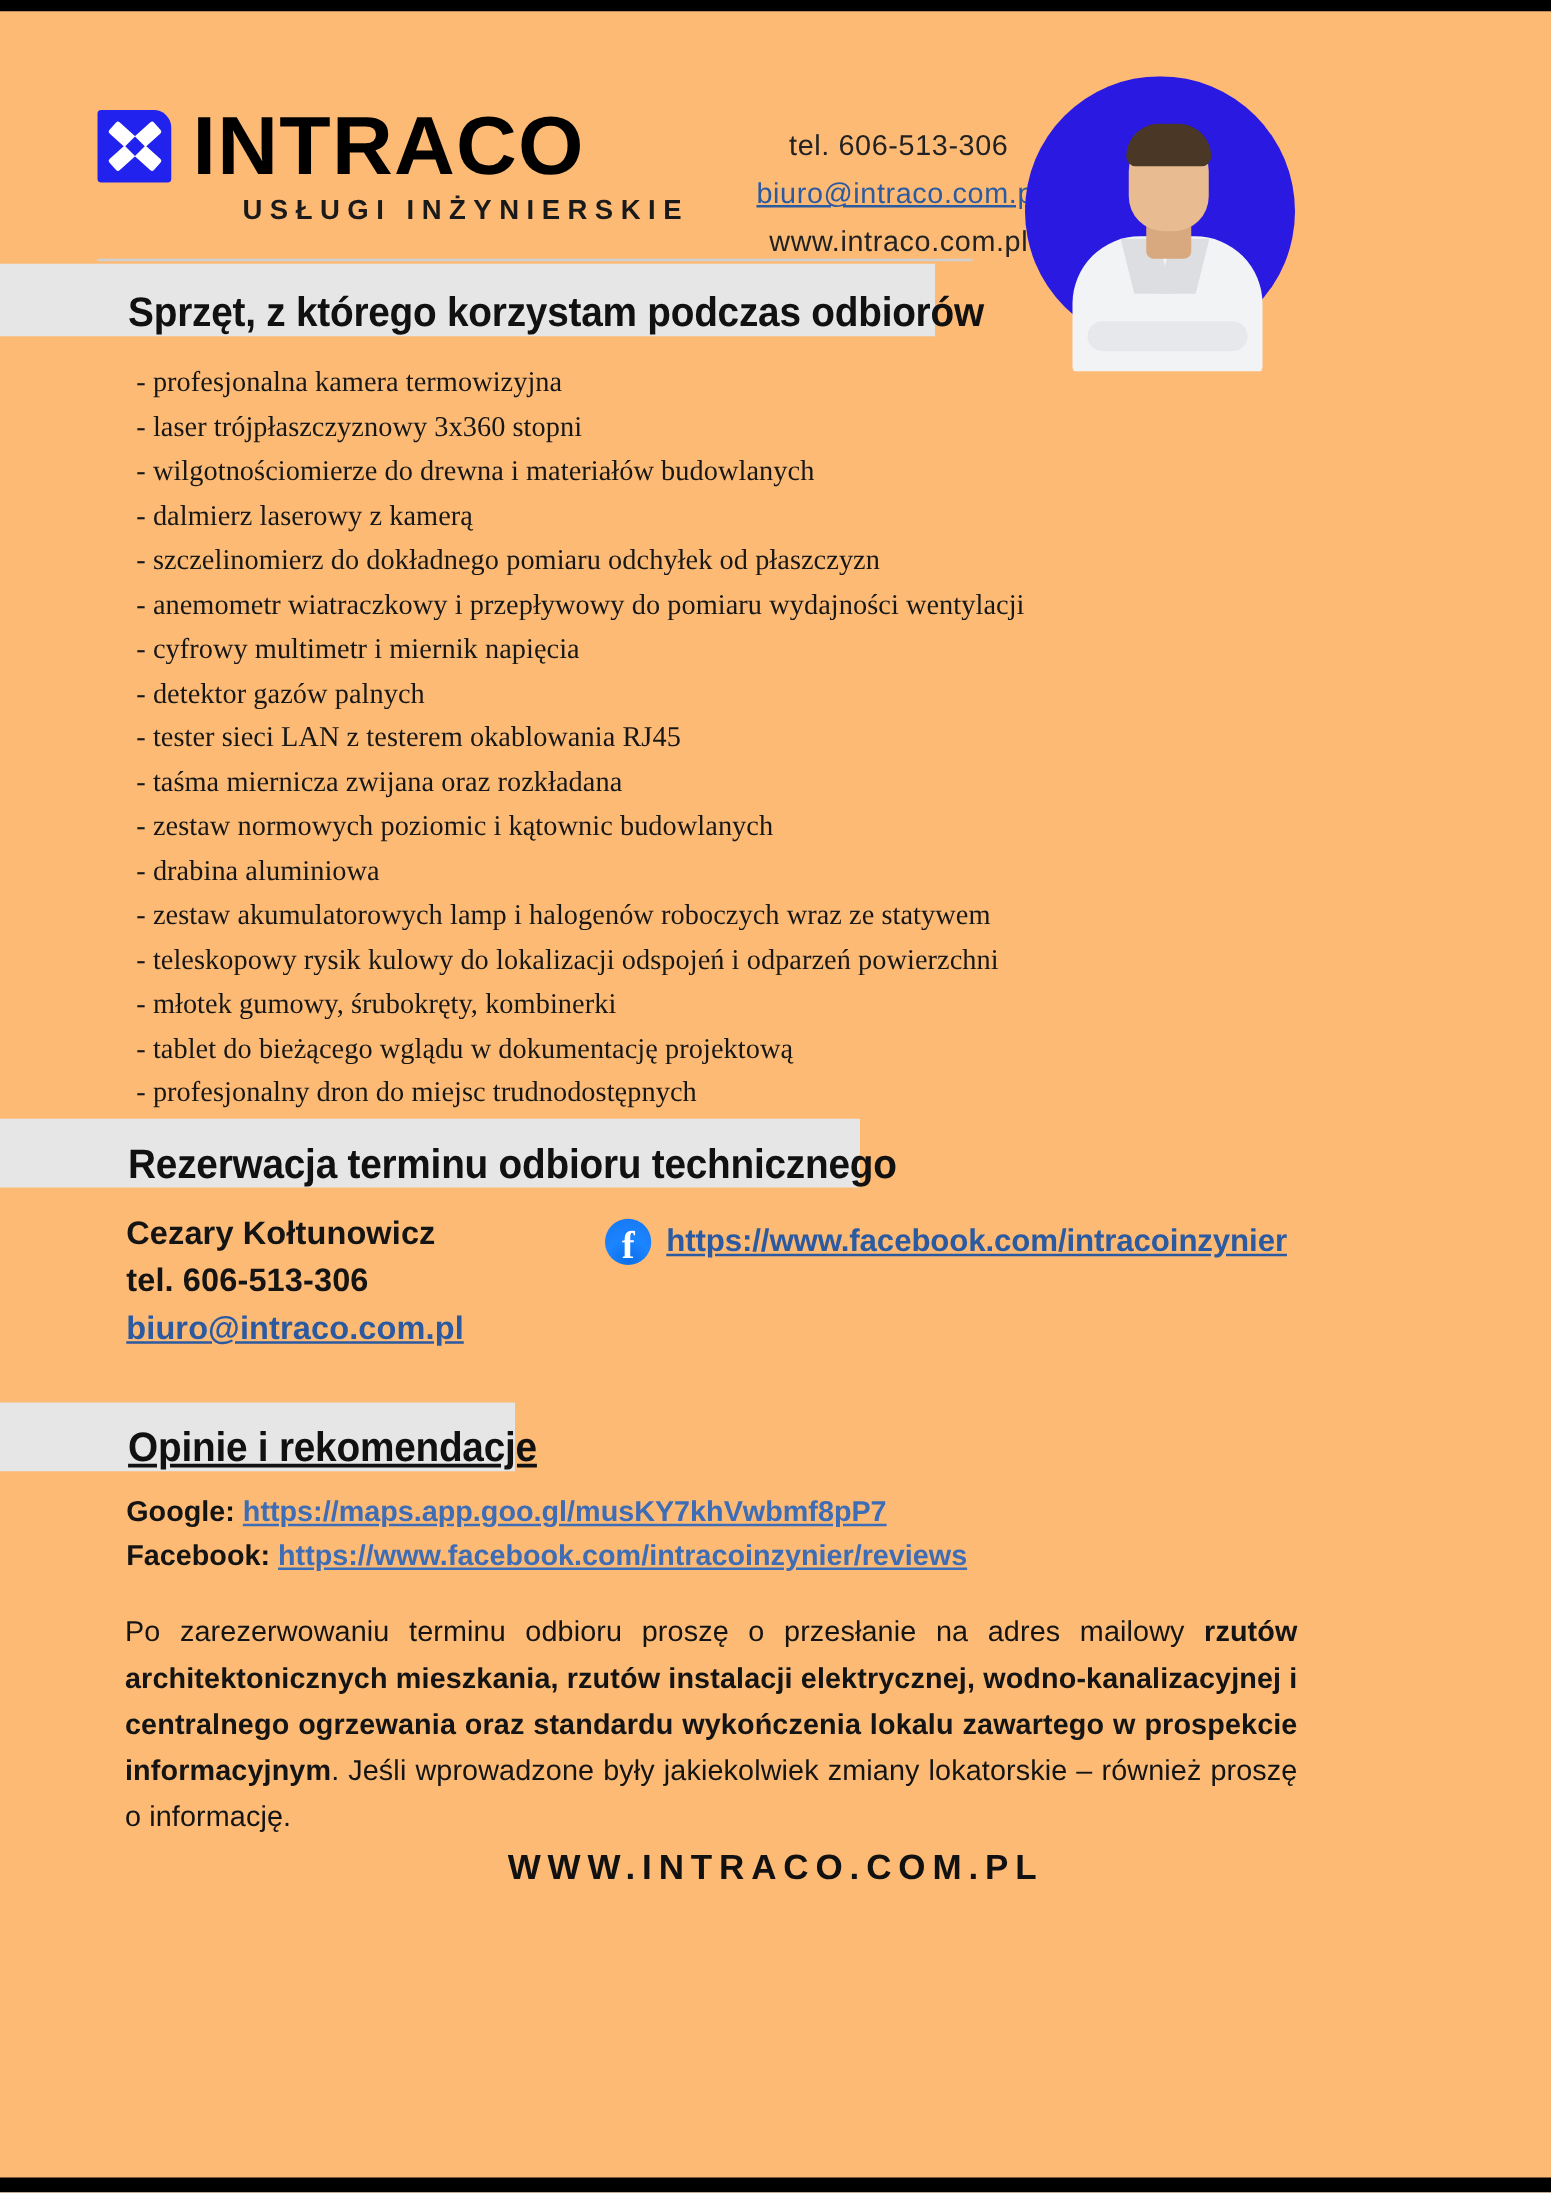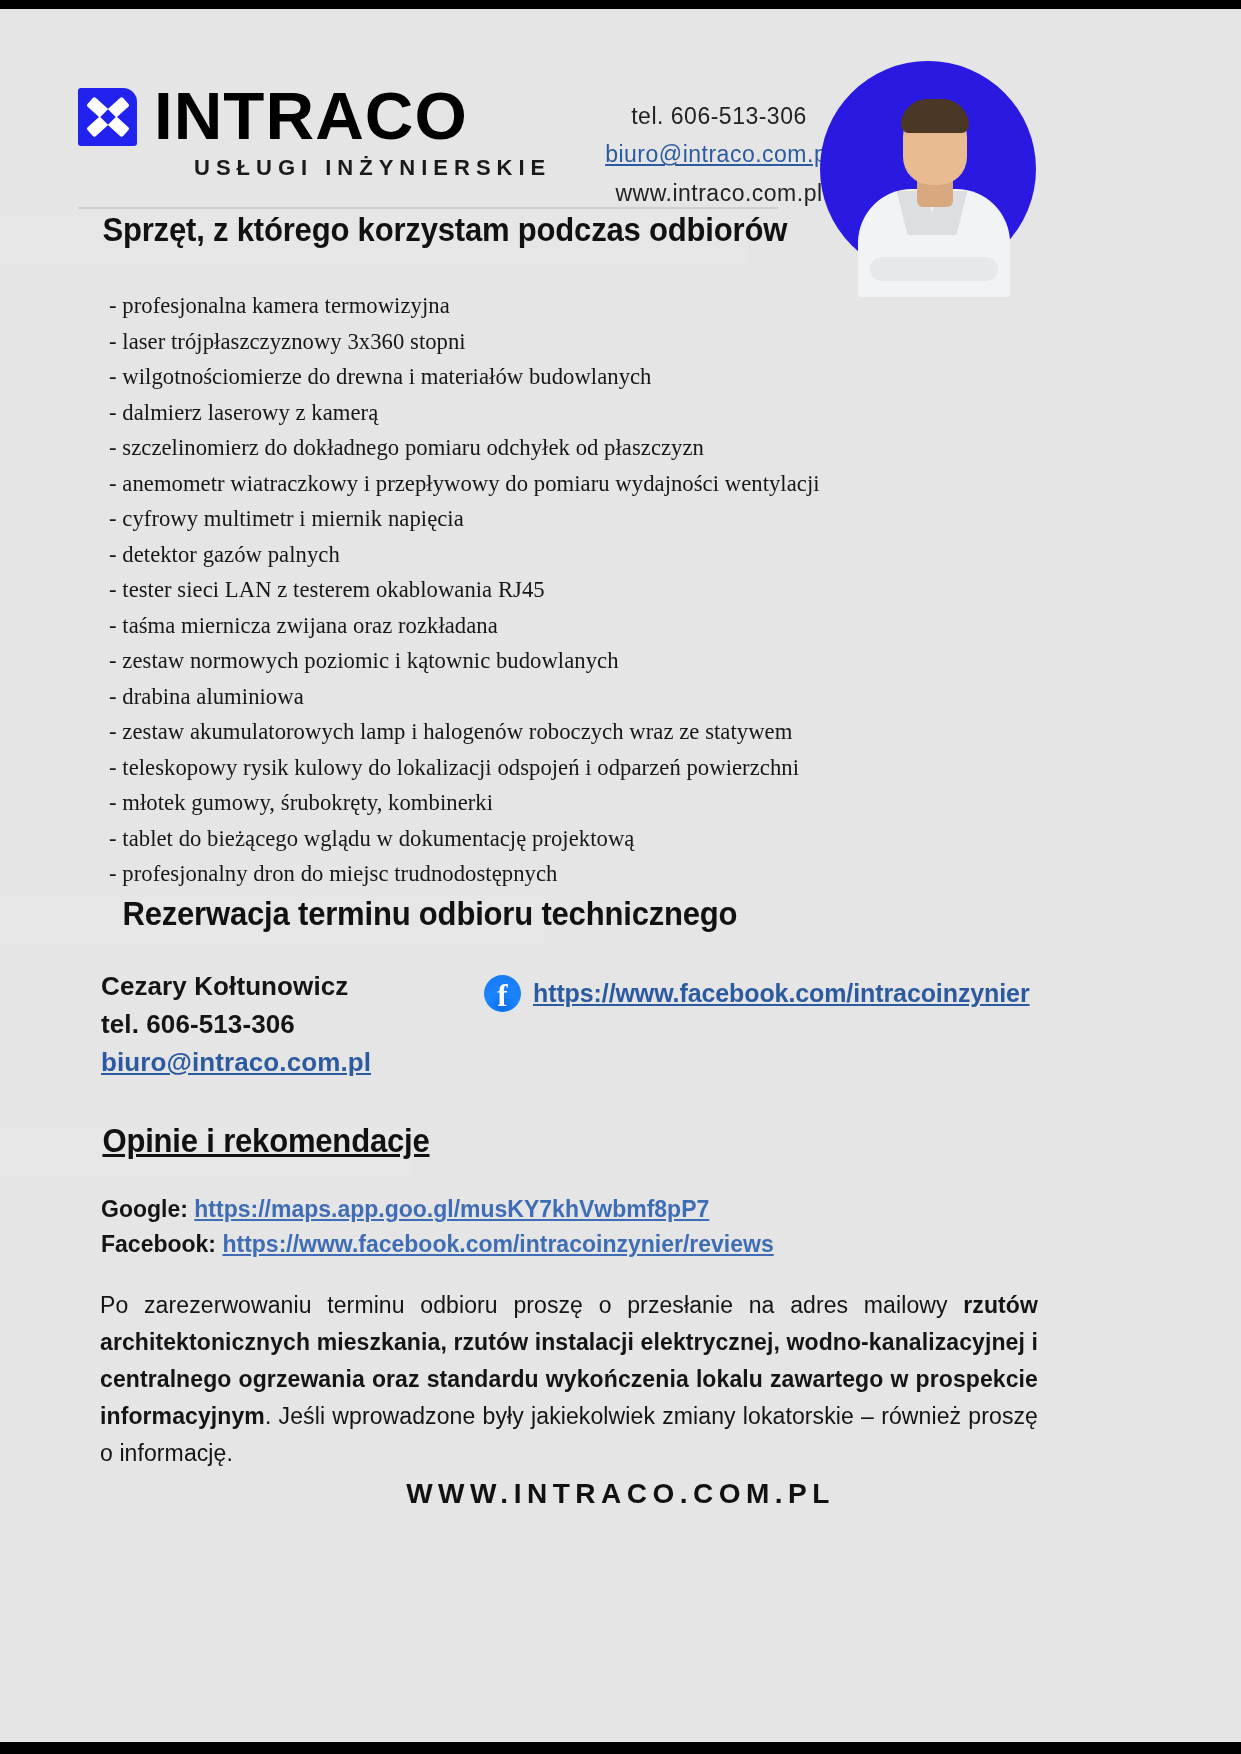--- a/index.html
+++ b/index.html
@@ -15,21 +15,21 @@
     position: relative;
     width: 1241px;
     height: 1754px;
     overflow: hidden;
   }
 
   .page {
     position: relative;
     width: 1241px;
     height: 1754px;
-    background: #e5e5e5;
+    background: #fdba74;
   }
 
   
   .rule-top {
     position: absolute;
     left: 0; top: 0;
     width: 1241px; height: 9px;
     background: #000000;
   }
   .rule-bottom {
@@ -178,35 +178,35 @@
     width: 700px; height: 2px;
     background: #d0d0d0;
   }
 
   
   .section-bar {
     position: absolute;
     left: 0;
     background: #e6e6e6;
     display: flex;
-    align-items: flex-start;
+    align-items: flex-end;
   }
   .section-bar .title {
     font-weight: bold;
     font-size: 33px;
     letter-spacing: -0.2px;
     color: #111111;
     padding-left: 109px;
     transform: scaleX(0.94);
     transform-origin: left center;
     white-space: nowrap;
   }
 
   #bar-sprzet { top: 211px; width: 748px; height: 58px; }
-  #bar-rezerwacja { top: 895px; width: 544px; height: 55px; padding-left: 20px; }
+  #bar-rezerwacja { top: 895px; width: 688px; height: 55px; }
   #bar-opinie { top: 1122px; width: 412px; height: 55px; text-decoration: underline; }
 
   
   .equip-list {
     position: absolute;
     left: 109px; top: 288px;
     width: 900px;
     font-family: Liberation Serif, serif;
   }
   .equip-item {

